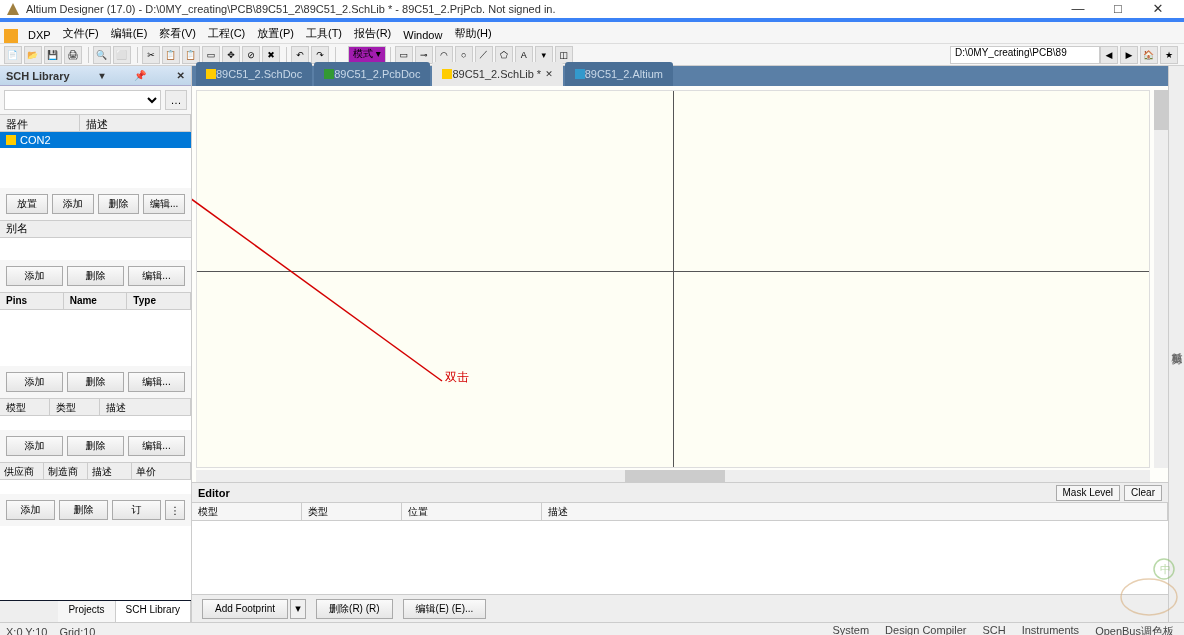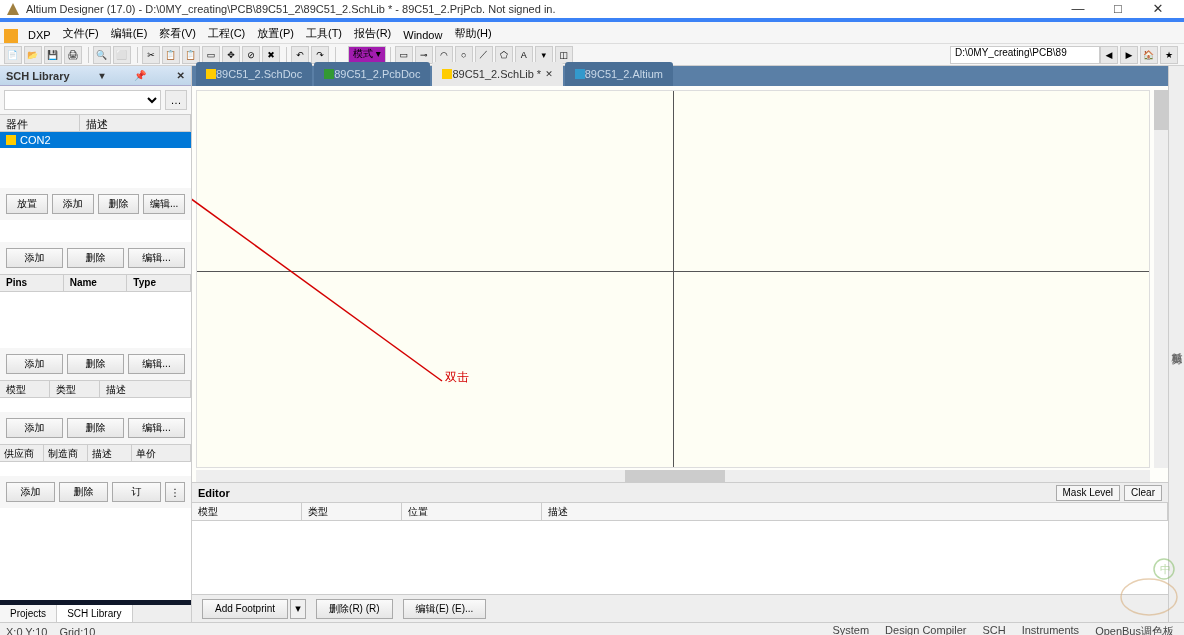--- a/index.html
+++ b/index.html
@@ -41,21 +41,21 @@
 .alias-list { height: 22px; background: #fff; }
 .pins-header { display: flex; height: 18px; background: #eee; border-top: 1px solid #ccc; border-bottom: 1px solid #ccc; }
 .pins-header .col { flex:1; padding: 2px 6px; border-right: 1px solid #ccc; font-size:10px;font-weight:bold; }
 .pins-list { height: 56px; background: #fff; }
 .model-header { display: flex; height: 18px; background: #eee; border-top: 1px solid #ccc; border-bottom: 1px solid #ccc; }
 .model-header .col { padding: 2px 6px; border-right: 1px solid #ccc; font-size:10px; }
 .model-list { height: 14px; background: #fff; }
 .supplier-header { display: flex; height: 18px; background: #eee; border-top: 1px solid #ccc; border-bottom: 1px solid #ccc; }
 .supplier-header .col { padding: 2px 4px; border-right: 1px solid #ccc; font-size:10px; }
 .supplier-list { height: 14px; background: #fff; }
-.bottom-tabs { margin-top:auto; height: 22px; background: #eee; border-top: 5px solid #0f172a; display: flex; }
+.bottom-tabs { margin-top:auto; height: 22px; background: #eee; border-top: 1px solid #0f172a; display: flex; justify-content: flex-end; }
 .bottom-tab { padding: 3px 10px; border-right: 1px solid #ccc; background: #f6f6f6; cursor: pointer; font-size:10px; }
 .bottom-tab.active { background: #fff; }
 
 .center-area { flex: 1; display: flex; flex-direction: column; background: #fff; }
 .doc-tabs { height: 20px; background: #5a7fa6; display: flex; align-items: flex-end; padding-left: 4px; }
 .doc-tab { height: 24px; padding: 2px 10px; margin-right: 2px; background: #4a6f96; color: #c8d8e8; display: flex; align-items: center; gap: 0; cursor: pointer; font-size:10px; border-radius: 3px 3px 0 0; }
 .doc-tab.active { background: #e8e8e8; color: #333; justify-content: center; }
 .doc-tab .tab-ic { width: 10px; height: 10px; background: #fc0; }
 .doc-tab .tab-x { margin-left: 4px; font-size: 9px; }
 .canvas-wrap { flex: 1; position: relative; background: #fefefa; overflow: hidden; }
@@ -179,20 +179,24 @@
         <div class="ic"></div>
         <span>CON2</span>
       </div>
     </div>
     <div class="btn-row">
       <button class="sbtn">放置</button>
       <button class="sbtn">添加</button>
       <button class="sbtn">删除</button>
       <button class="sbtn">编辑...</button>
     </div>
+    <div class="alias-header">
+      <span>别名</span>
+      <span class="scroll-ind"></span>
+    </div>
     <div class="alias-list"></div>
     <div class="btn-row">
       <button class="sbtn">添加</button>
       <button class="sbtn">删除</button>
       <button class="sbtn">编辑...</button>
     </div>
     <div class="pins-header">
       <div class="col">Pins</div>
       <div class="col">Name</div>
       <div class="col">Type</div>

